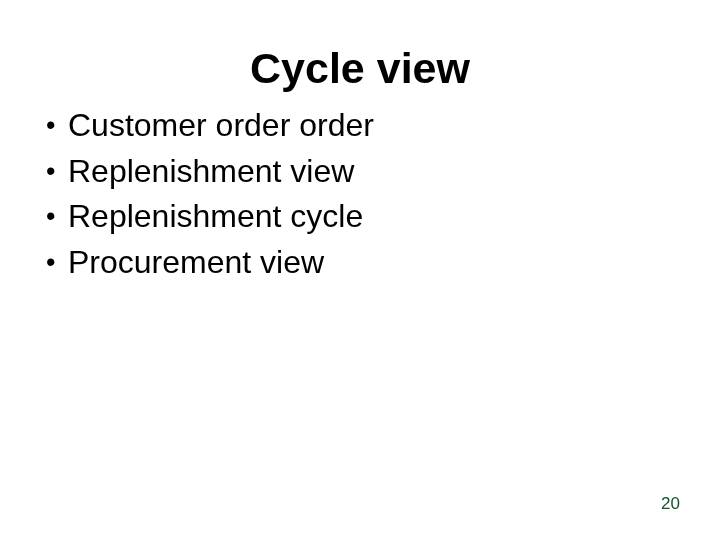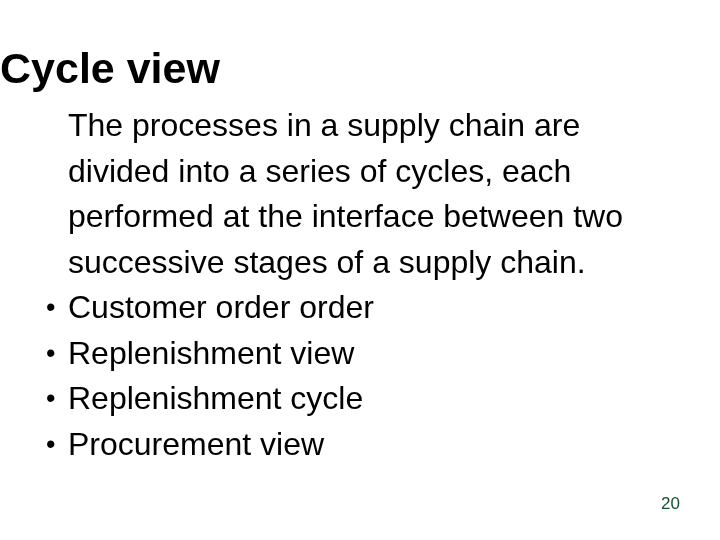--- a/index.html
+++ b/index.html
@@ -14,21 +14,21 @@
     background: #ffffff;
     overflow: hidden;
     font-family: "Liberation Sans", "DejaVu Sans", sans-serif;
     color: #000000;
   }
   .slide-title {
     position: absolute;
     top: 46px;
     left: 0;
     width: 720px;
-    text-align: left;
+    text-align: center;
     font-size: 43px;
     font-weight: bold;
     line-height: 1.05;
     letter-spacing: 0px;
     margin: 0;
   }
   .content {
     position: absolute;
     left: 46px;
     top: 103px;
@@ -67,21 +67,20 @@
 </style>
 </head>
 <body>
 
 <div class="slide">
 
   <h1 class="slide-title">Cycle view</h1>
 
   <div class="content">
 
-    <p class="paragraph">The processes in a supply chain are divided into a series of cycles, each performed at the interface between two successive stages of a supply chain.</p>
 
     <div class="bullet-row">
       <span class="bullet-marker">•</span>
       <span class="bullet-text">Customer order order</span>
     </div>
 
     <div class="bullet-row">
       <span class="bullet-marker">•</span>
       <span class="bullet-text">Replenishment view</span>
     </div>

